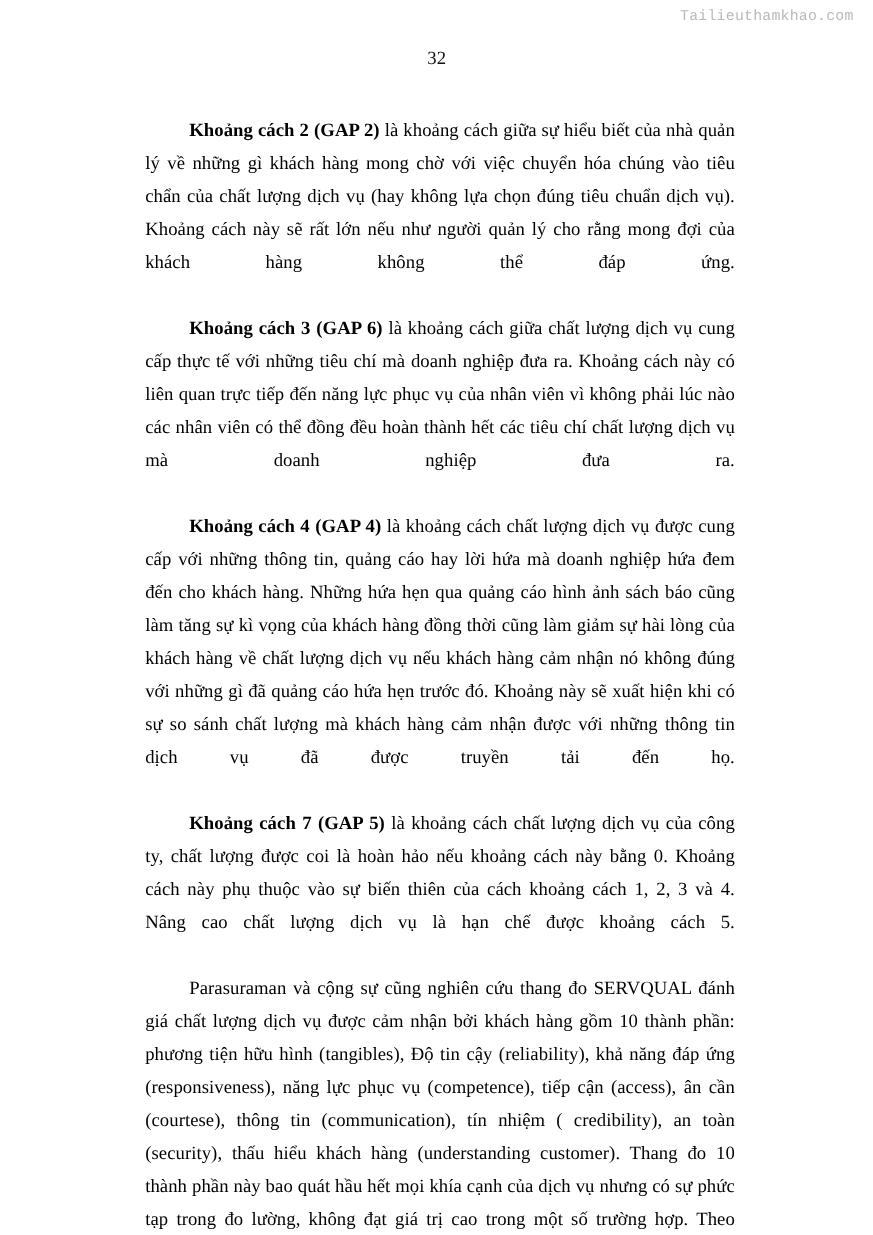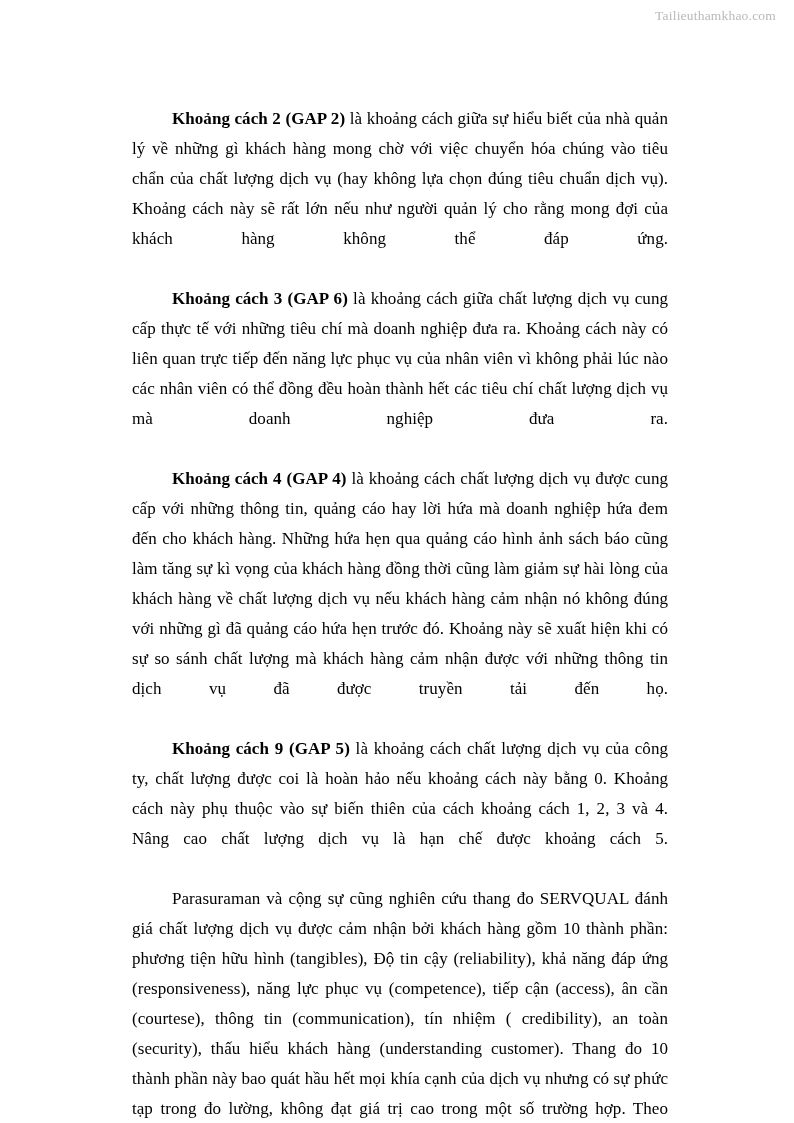--- a/index.html
+++ b/index.html
@@ -15,21 +15,21 @@
     background: #ffffff;
     overflow: hidden;
     font-family: "Liberation Serif", "DejaVu Serif", serif;
     color: #000000;
     box-sizing: border-box;
   }
   .watermark {
     position: absolute;
     top: 8px;
     right: 18px;
-    font-family: Liberation Serif, serif;
+    font-family: Liberation Mono, monospace;
     font-size: 13.5px;
     letter-spacing: 0.2px;
     color: #b9b9b9;
     user-select: none;
     white-space: nowrap;
   }
   .page-number {
     position: absolute;
     top: 44px;
     left: 0;
@@ -66,37 +66,38 @@
     width: 100%;
   }
 </style>
 </head>
 <body>
 
 <div class="page">
 
   <div class="watermark">Tailieuthamkhao.com</div>
 
+  <div class="page-number">32</div>
 
   <div class="content">
 
     <p class="para">
       <span class="lead">Khoảng cách 2 (GAP 2)</span><span> là khoảng cách giữa sự hiểu biết của nhà quản lý về những gì khách hàng mong chờ với việc chuyển hóa chúng vào tiêu chẩn của chất lượng dịch vụ (hay không lựa chọn đúng tiêu chuẩn dịch vụ). Khoảng cách này sẽ rất lớn nếu như người quản lý cho rằng mong đợi của khách hàng không thể đáp ứng.</span>
     </p>
 
     <p class="para">
       <span class="lead">Khoảng cách 3 (GAP 6)</span><span> là khoảng cách giữa chất lượng dịch vụ cung cấp thực tế với những tiêu chí mà doanh nghiệp đưa ra. Khoảng cách này có liên quan trực tiếp đến năng lực phục vụ của nhân viên vì không phải lúc nào các nhân viên có thể đồng đều hoàn thành hết các tiêu chí  chất lượng dịch vụ mà doanh nghiệp đưa ra.</span>
     </p>
 
     <p class="para">
       <span class="lead">Khoảng cách 4 (GAP 4)</span><span> là khoảng cách chất lượng dịch vụ được cung cấp với những thông tin, quảng cáo hay lời hứa mà doanh nghiệp hứa đem đến cho khách hàng. Những hứa hẹn qua quảng cáo hình ảnh sách báo cũng làm tăng sự kì vọng của khách hàng đồng thời cũng làm giảm sự hài lòng của khách hàng về chất lượng dịch vụ nếu khách hàng cảm nhận nó không đúng với những gì đã quảng cáo hứa hẹn trước đó. Khoảng này sẽ xuất hiện khi có sự so sánh chất lượng mà khách hàng cảm nhận được với những thông tin dịch vụ  đã được truyền tải đến họ.</span>
     </p>
 
     <p class="para">
-      <span class="lead">Khoảng cách 9 (GAP 5)</span><span> là khoảng cách chất lượng dịch vụ của công ty, chất lượng được coi là hoàn hảo nếu khoảng cách này bằng 0. Khoảng cách này phụ thuộc vào sự biến thiên của cách khoảng cách 1, 2, 3 và 4. Nâng cao chất lượng dịch vụ là hạn chế được khoảng cách 5.</span>
+      <span class="lead">Khoảng cách 7 (GAP 5)</span><span> là khoảng cách chất lượng dịch vụ của công ty, chất lượng được coi là hoàn hảo nếu khoảng cách này bằng 0. Khoảng cách này phụ thuộc vào sự biến thiên của cách khoảng cách 1, 2, 3 và 4. Nâng cao chất lượng dịch vụ là hạn chế được khoảng cách 5.</span>
     </p>
 
     <p class="para">
       <span class="lead"></span><span> Parasuraman và cộng sự cũng nghiên cứu thang đo SERVQUAL đánh giá chất lượng dịch vụ được cảm nhận bởi khách hàng gồm 10 thành phần: phương tiện hữu hình (tangibles), Độ tin cậy (reliability), khả năng đáp ứng (responsiveness), năng lực phục vụ (competence), tiếp cận (access), ân cần (courtese), thông tin (communication), tín nhiệm ( credibility), an toàn (security), thấu hiểu khách hàng (understanding customer). Thang đo 10 thành phần này bao quát hầu hết mọi khía cạnh của dịch vụ nhưng có sự phức tạp trong đo lường, không đạt giá trị cao trong một số trường hợp. Theo nghiên cứu của Parasuraman và Ctg (1988) đã cho ra đời thang đo chất lượng dịch vụ SERVQUAL gồm 5 thành phần (22 biến) như sau:</span>
     </p>
 
   </div>
 </div>
 
 </body></html>

